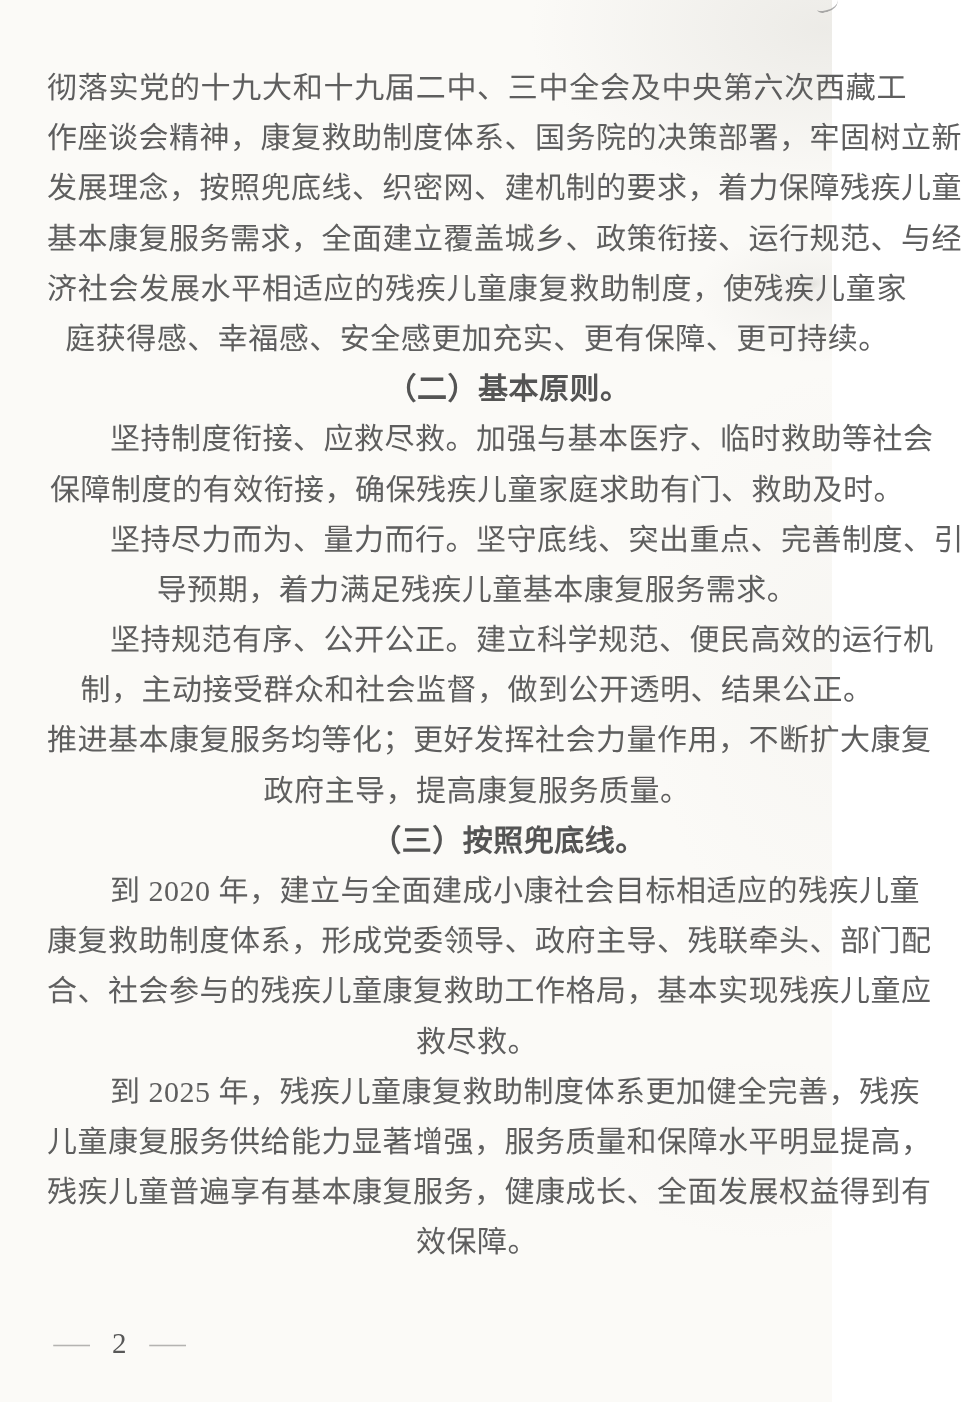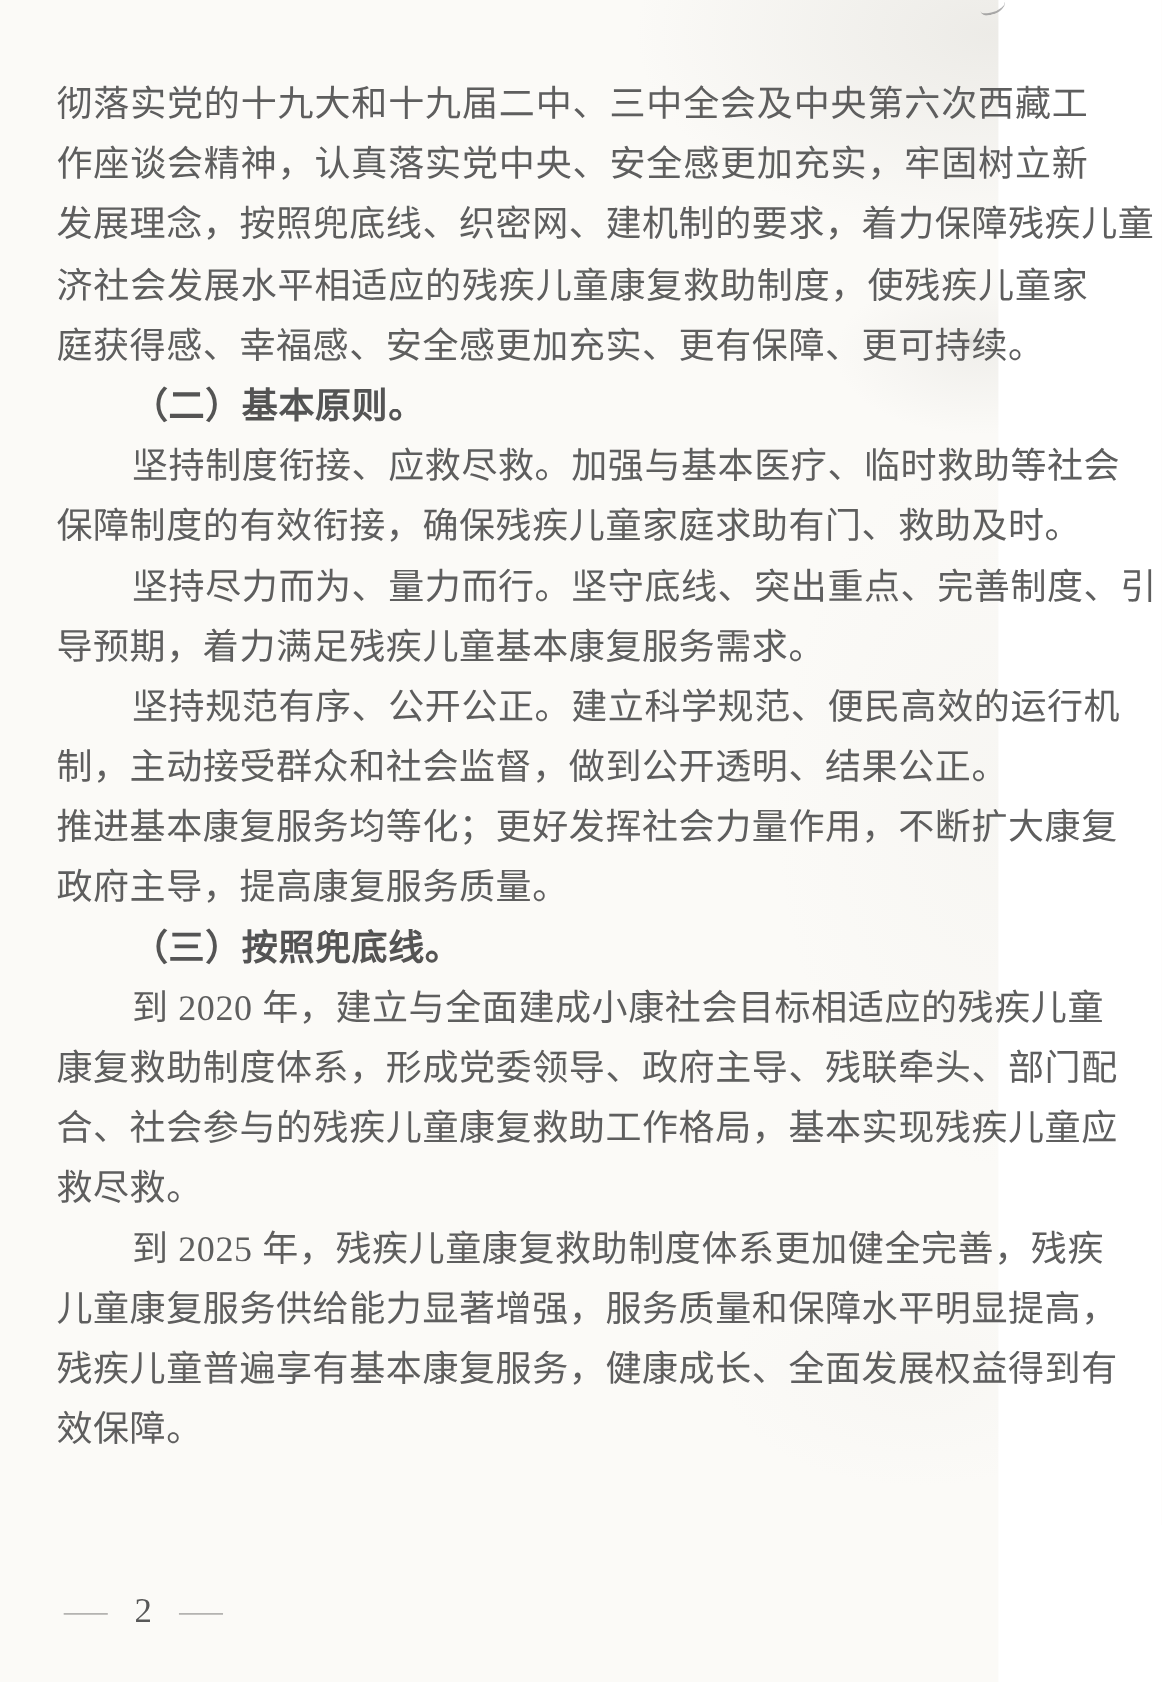--- a/index.html
+++ b/index.html
@@ -42,21 +42,21 @@
     top: 63px;
     width: 860px;
   }
   .line {
     height: 50.2px;
     line-height: 50.2px;
     font-size: 30px;
     color: #5e5e5e;
     letter-spacing: 0.5px;
     white-space: nowrap;
-    text-align: left;
+    text-align: center;
   }
   .line.fill {
     text-align: justify;
     text-align-last: justify;
   }
   .line.indent { text-indent: 63px; }
   .line.heading {
     font-weight: bold;
     color: #545454;
   }
@@ -82,22 +82,23 @@
 </head>
 <body>
 
 <div class="page">
 
   <div class="corner-mark"></div>
   <div class="smudge-right"></div>
 
   <main class="text-block" id="body-lines">
       <div class="line fill">彻落实党的十九大和十九届二中、三中全会及中央第六次西藏工</div>
-      <div class="line fill">作座谈会精神，认真落实党中央、安全感更加充实，牢固树立新</div>
+      <div class="line fill">作座谈会精神，康复救助制度体系、国务院的决策部署，牢固树立新</div>
       <div class="line fill">发展理念，按照兜底线、织密网、建机制的要求，着力保障残疾儿童</div>
+      <div class="line fill">基本康复服务需求，全面建立覆盖城乡、政策衔接、运行规范、与经</div>
       <div class="line fill">济社会发展水平相适应的残疾儿童康复救助制度，使残疾儿童家</div>
       <div class="line">庭获得感、幸福感、安全感更加充实、更有保障、更可持续。</div>
       <div class="line indent heading">（二）基本原则。</div>
       <div class="line indent fill">坚持制度衔接、应救尽救。加强与基本医疗、临时救助等社会</div>
       <div class="line">保障制度的有效衔接，确保残疾儿童家庭求助有门、救助及时。</div>
       <div class="line indent fill">坚持尽力而为、量力而行。坚守底线、突出重点、完善制度、引</div>
       <div class="line">导预期，着力满足残疾儿童基本康复服务需求。</div>
       <div class="line indent fill">坚持规范有序、公开公正。建立科学规范、便民高效的运行机</div>
       <div class="line">制，主动接受群众和社会监督，做到公开透明、结果公正。</div>
       <div class="line fill">推进基本康复服务均等化；更好发挥社会力量作用，不断扩大康复</div>

